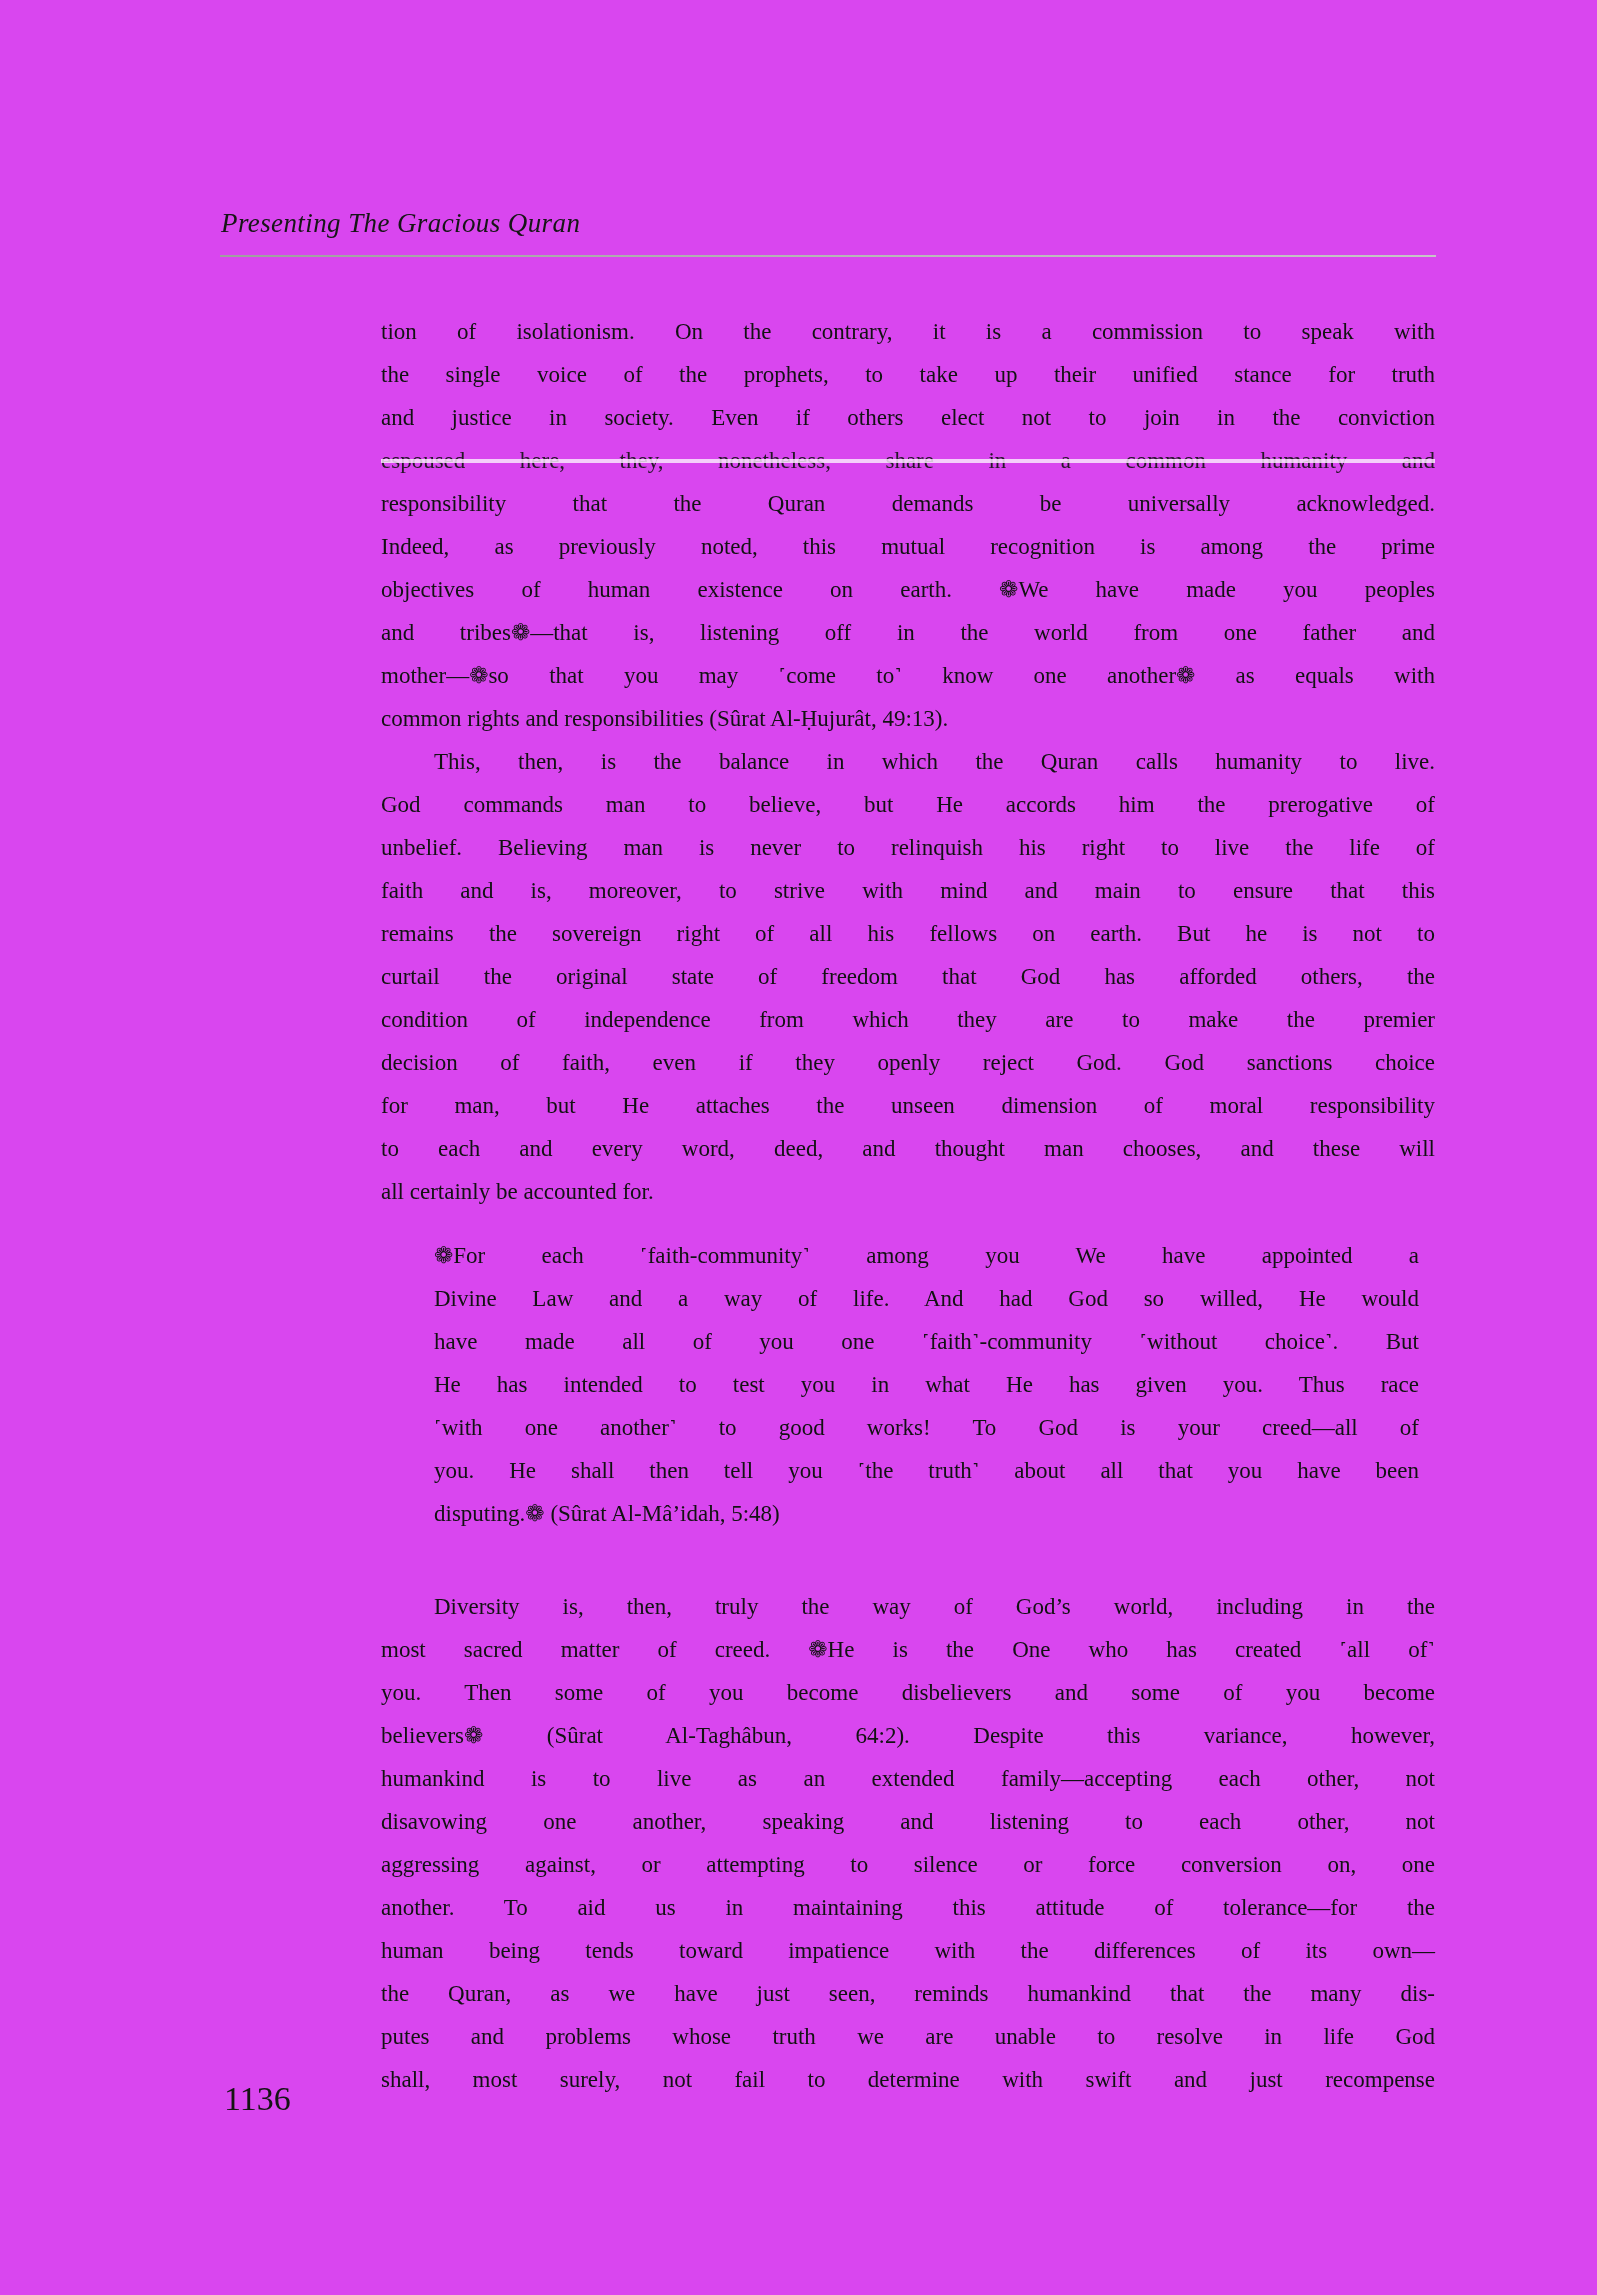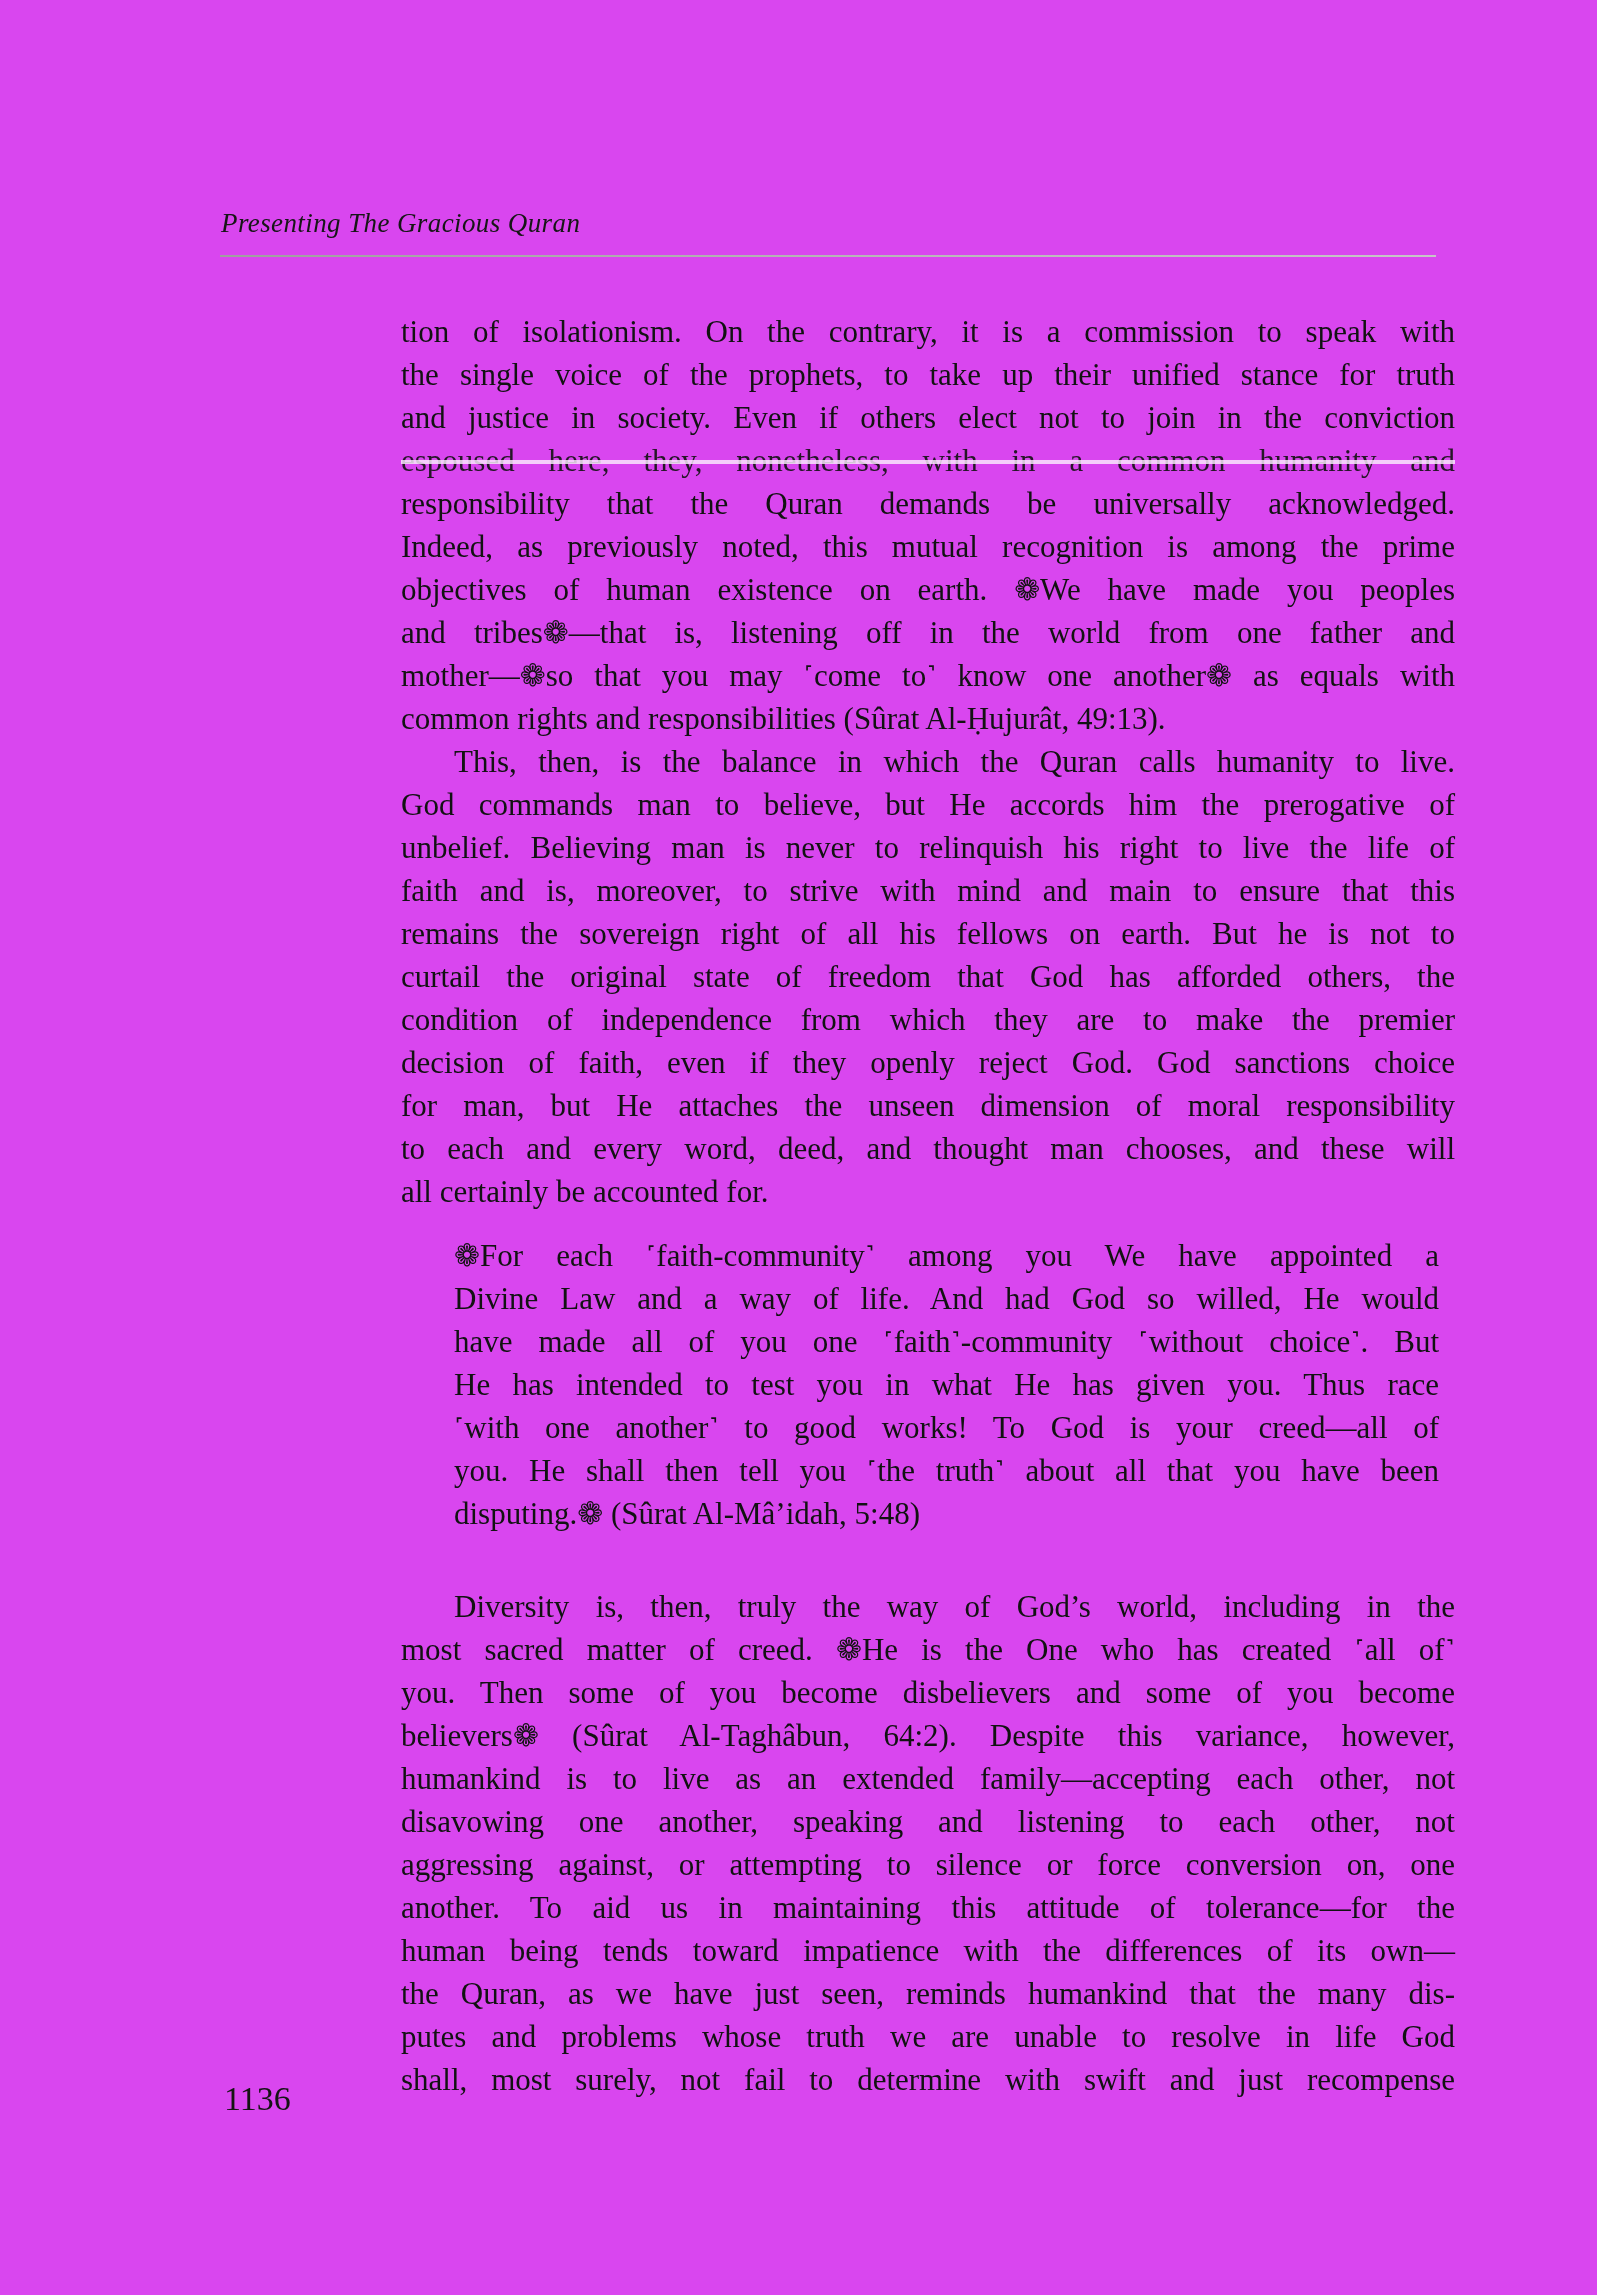--- a/index.html
+++ b/index.html
@@ -14,22 +14,22 @@
   .running-header{
     position:absolute;left:221px;top:207px;
     font-style:italic;font-size:27px;line-height:32px;
     letter-spacing:0.4px;color:#161616;
   }
   .header-rule{
     position:absolute;left:220px;top:255px;width:1216px;height:2.4px;
     background:linear-gradient(to right,#9f9f9f,#b9b9b9 60%,#c6c6c6);
   }
   .text-block{
-    position:absolute;left:401px;top:310px;width:1054px;
-    font-size:31px;line-height:43px;
+    position:absolute;left:381px;top:310px;width:1054px;
+    font-size:23px;line-height:43px;
   }
   .line{
     text-align:justify;
     -moz-text-align-last:justify;
     text-align-last:justify;
     white-space:normal;
   }
   .line.nojust{text-align-last:left;-moz-text-align-last:left;}
   .line.indent{text-indent:53px;}
   
@@ -56,21 +56,21 @@
   </div>
 
   <div class="header-rule"></div>
 
   <main class="text-block">
 
     <div class="para">
       <div class="line">tion of isolationism. On the contrary, it is a commission to speak with</div>
       <div class="line">the single voice of the prophets, to take up their unified stance for truth</div>
       <div class="line">and justice in society. Even if others elect not to join in the conviction</div>
-      <div class="line faded-line">espoused here, they, nonetheless, with in a common humanity and</div>
+      <div class="line faded-line">espoused here, they, nonetheless, share in a common humanity and</div>
       <div class="line">responsibility that the Quran demands be universally acknowledged.</div>
       <div class="line">Indeed, as previously noted, this mutual recognition is among the prime</div>
       <div class="line">objectives of human existence on earth. ❁We have made you peoples</div>
       <div class="line">and tribes❁—that is, listening off in the world from one father and</div>
       <div class="line">mother—❁so that you may ˹come to˺ know one another❁ as equals with</div>
       <div class="line nojust">common rights and responsibilities (Sûrat Al-Ḥujurât, 49:13).</div>
     </div>
 
     <div class="para">
       <div class="line indent">This, then, is the balance in which the Quran calls humanity to live.</div>

